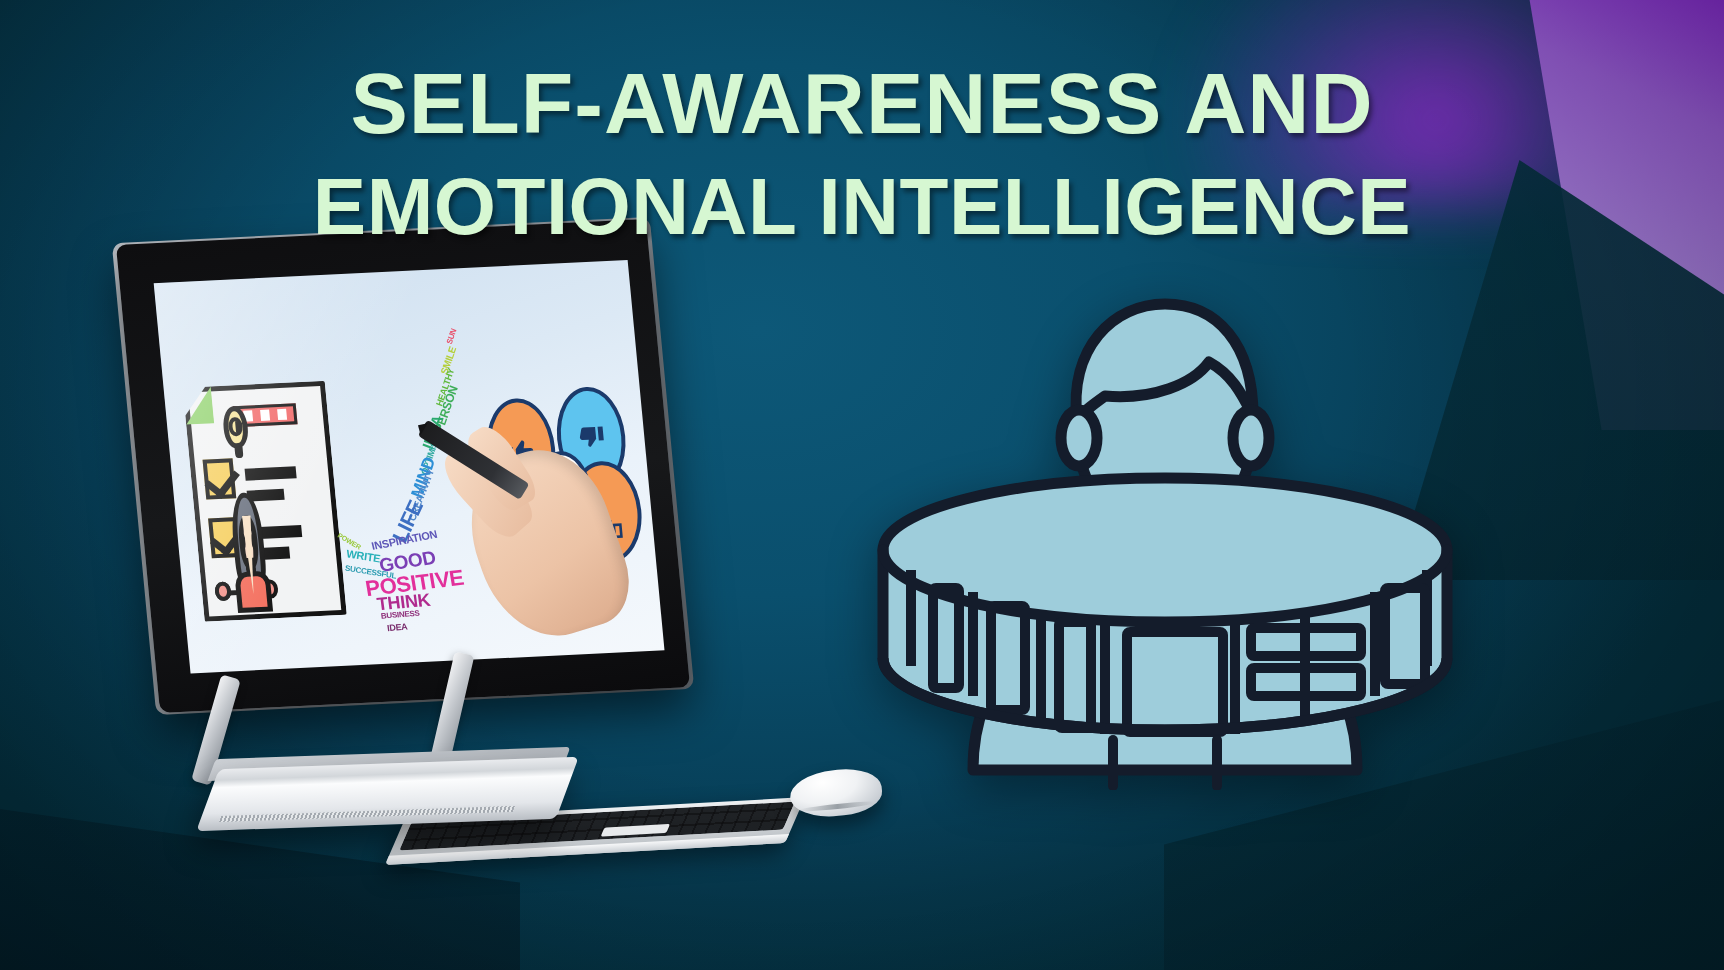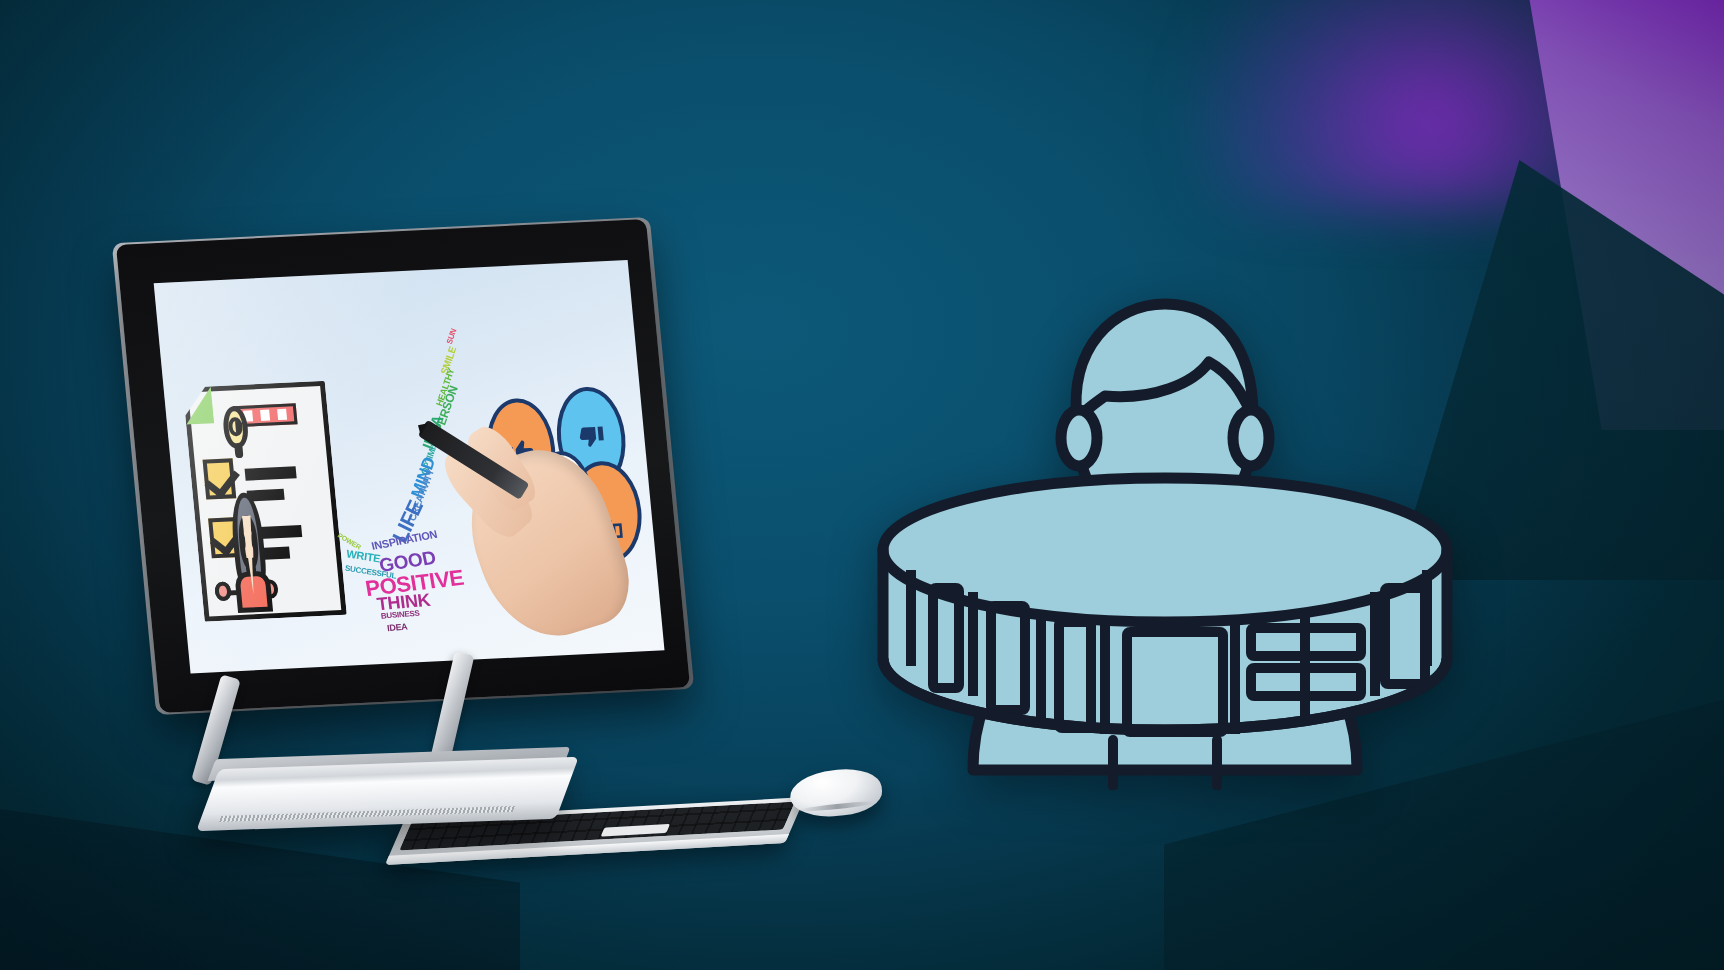--- a/index.html
+++ b/index.html
@@ -226,20 +226,24 @@
 <body>
 
 <div class="stage">
 
   <div class="bg-purple-glow"></div>
   <div class="bg-purple-wedge"></div>
   <div class="bg-dark-facet-a"></div>
   <div class="bg-dark-facet-b"></div>
   <div class="bg-dark-facet-c"></div>
 
+  <div class="title-block">
+    <div class="title-line l1">SELF-AWARENESS AND</div>
+    <div class="title-line l2">EMOTIONAL INTELLIGENCE</div>
+  </div>
 
   <div class="monitor-wrap">
     <div class="monitor-edge"></div>
     <div class="monitor-body">
       <div class="screen">
 
         <div class="art checklist">
           <div class="cl-paper"></div>
           <div class="cl-fold"></div>
           <div class="cl-redbar">

